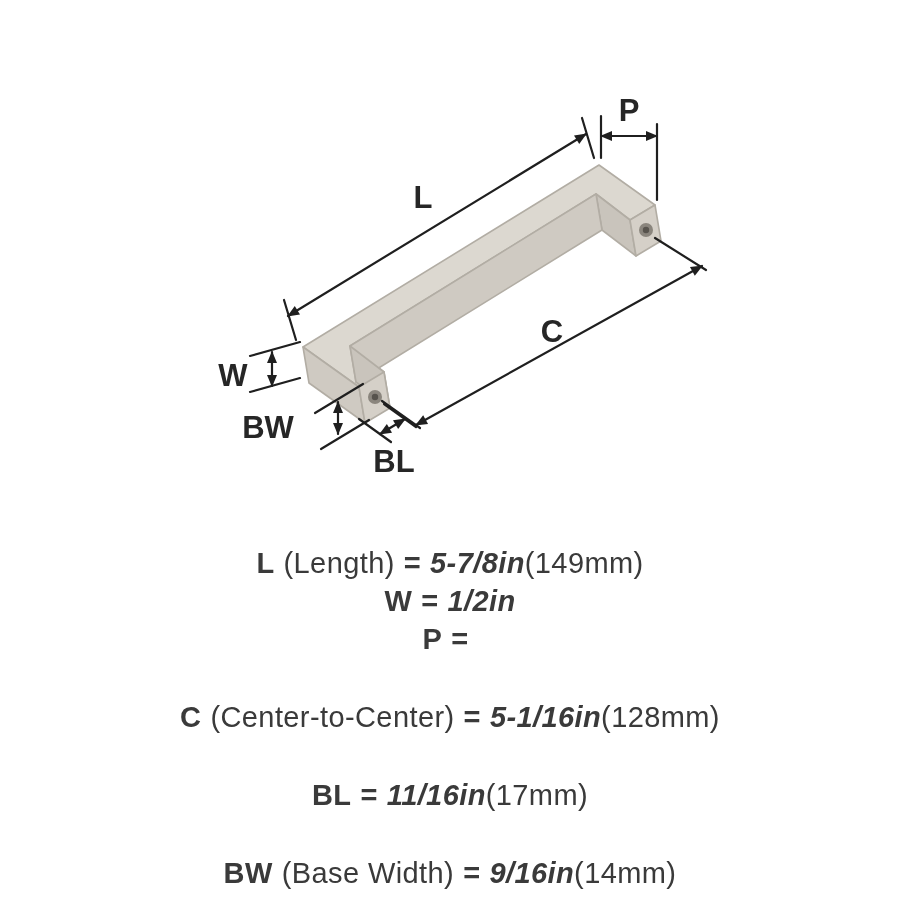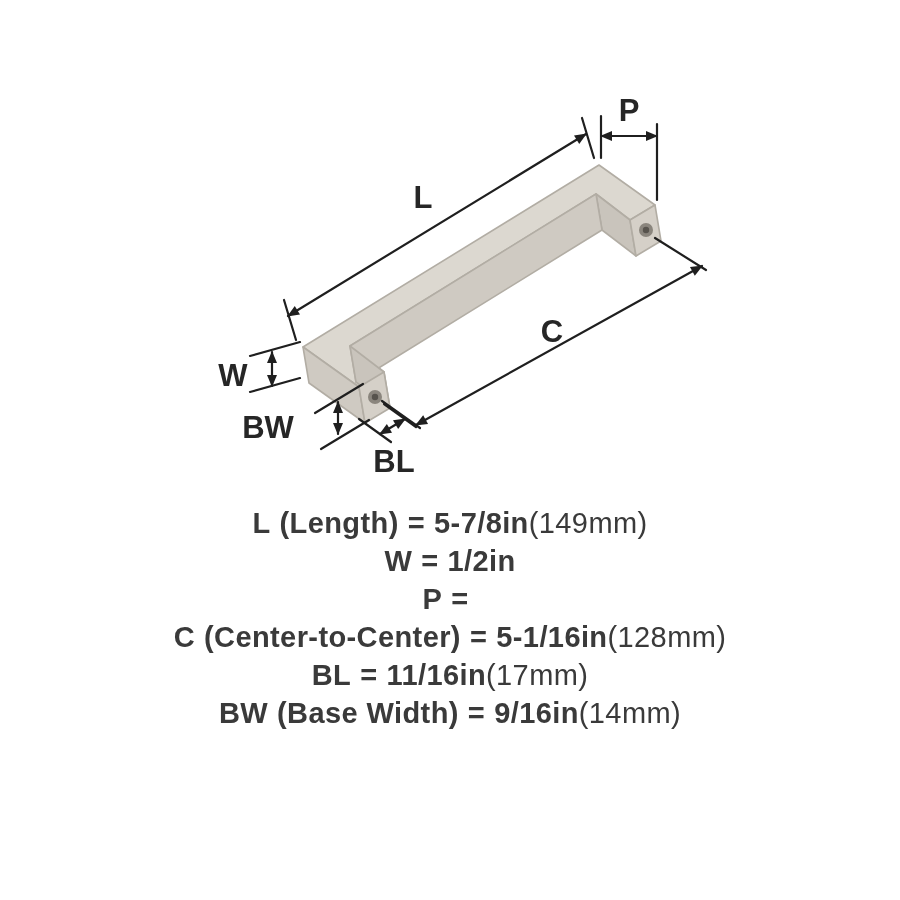--- a/index.html
+++ b/index.html
@@ -5,24 +5,24 @@
   html,body{margin:0;padding:0;background:#ffffff;}
   body{width:900px;height:900px;font-family:"Liberation Sans",sans-serif;}
   .canvas{position:relative;width:900px;height:900px;background:#ffffff;overflow:hidden;}
   svg.diagram{display:block;width:900px;height:500px;}
   .face{stroke:#b2ada4;stroke-width:1.6;stroke-linejoin:round;}
   .dim{stroke:#1f1f1f;stroke-width:2.2;fill:none;stroke-linecap:round;}
   .dimlabel{font-family:"Liberation Sans",sans-serif;font-size:31px;font-weight:700;fill:#262626;text-anchor:middle;}
   .specs{margin-top:4px;display:flex;flex-direction:column;align-items:center;}
   .spec-row{display:flex;align-items:baseline;font-size:29px;line-height:38px;color:#3a3a3a;letter-spacing:0.4px;white-space:pre;}
   .sp-abbr{font-weight:700;margin-right:9px;}
-  .sp-name{font-weight:700;margin-right:9px;}
+  .sp-name{font-weight:400;margin-right:9px;}
   .sp-eq{font-weight:700;margin-right:9px;}
-  .sp-value{font-weight:700;}
-  .sp-metric{font-weight:400;}
+  .sp-value{font-weight:700;font-style:italic;}
+  .sp-metric{font-weight:400;margin-top:40px;}
 </style>
 </head>
 <body>
 
 <div class="canvas">
 
   <svg class="diagram" viewBox="0 0 900 500" xmlns="http://www.w3.org/2000/svg">
     <defs>
       <marker id="ah" viewBox="0 0 14 12" refX="12" refY="6" markerWidth="14" markerHeight="12" markerUnits="userSpaceOnUse" orient="auto-start-reverse">
         <path d="M1,1 L13,6 L1,11 Z" fill="#1f1f1f"></path>

